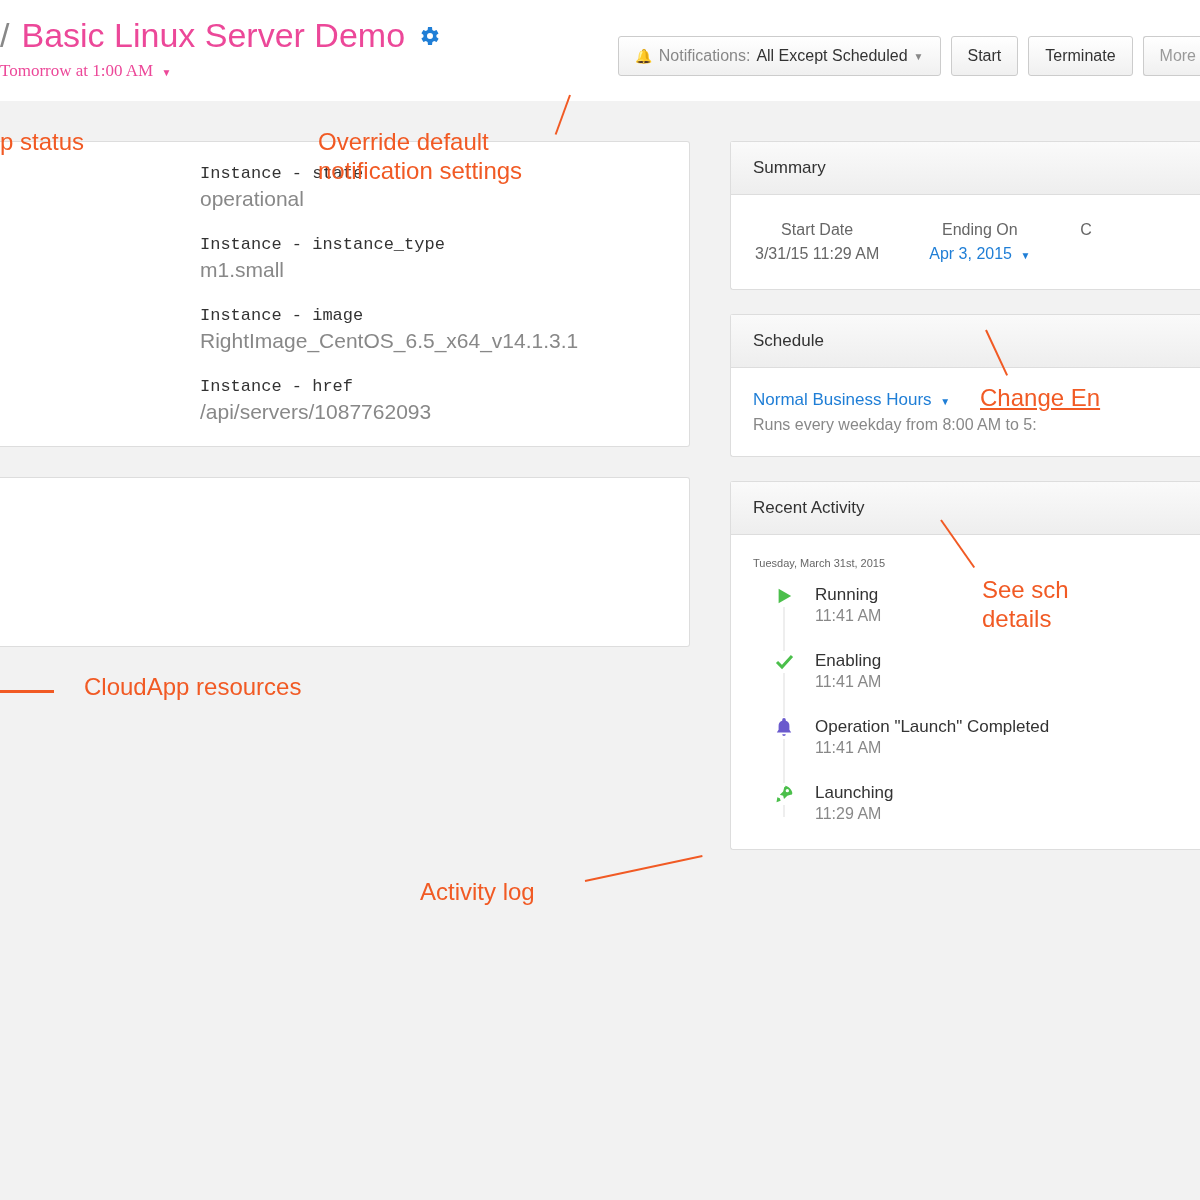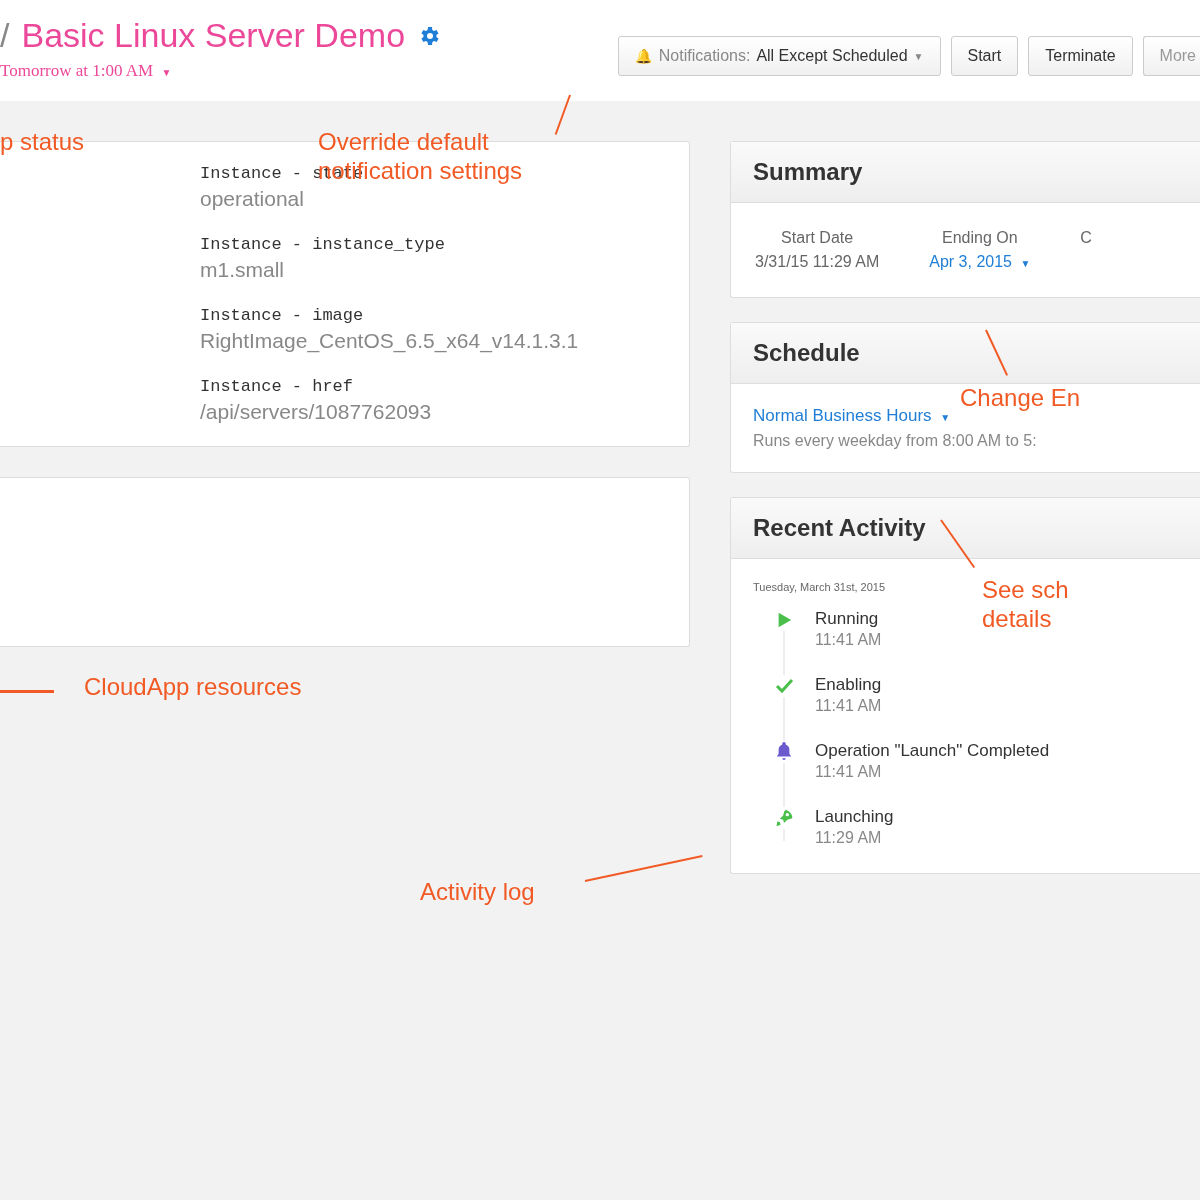--- a/index.html
+++ b/index.html
@@ -76,22 +76,22 @@
 
   .card {
     background: #fff;
     border: 1px solid #ddd;
     border-radius: 3px;
   }
   .card-header {
     background: linear-gradient(#fafafa,#eee);
     border-bottom: 1px solid #ddd;
     padding: 16px 22px;
-    font-size: 24px;
-    font-weight: 700;
+    font-size: 17px;
+    font-weight: 400;
     color: #333;
   }
   .card-body { padding: 22px; }
 
   .kv { margin-bottom: 24px; }
   .kv:last-child { margin-bottom: 0; }
   .kv-label { color: #5a7; color:#333; font-size:17px; margin-bottom:4px;font-family:Liberation Mono, monospace; }
   .kv-label { color:#333; }
   .kv-value { color: #888; font-size:21px; }
 
@@ -159,21 +159,21 @@
 <div class="annot" style="left:318px; top:128px; white-space:pre;">Override default
 notification settings</div>
 <div class="annot-line" style="left:569px; top:95px; width:2px; height:42px; transform:rotate(20deg); transform-origin:top;"></div>
 
 <div class="annot" style="left:84px; top:673px;">CloudApp resources</div>
 <div class="annot-line" style="left:0; top:690px; width:54px; height:3px;"></div>
 
 <div class="annot" style="left:420px; top:878px;">Activity log</div>
 <div class="annot-line" style="left:585px; top:880px; width:120px; height:2px; transform:rotate(-12deg); transform-origin:left;"></div>
 
-<div class="annot" style="left:960px; top:384px;">Change En</div>
+<div class="annot" style="left:980px; top:384px;text-decoration:underline;">Change En</div>
 <div class="annot-line" style="left:985px; top:330px; width:2px; height:50px; transform:rotate(-25deg); transform-origin:top;"></div>
 
 <div class="annot" style="left:982px; top:576px; white-space:pre;">See sch
 details</div>
 <div class="annot-line" style="left:940px; top:520px; width:2px; height:58px; transform:rotate(-35deg); transform-origin:top;"></div>
 
 <div class="cols">
 
   <div class="col-left">
     <div class="card" style="border-left:none; border-radius:0 3px 3px 0;">

